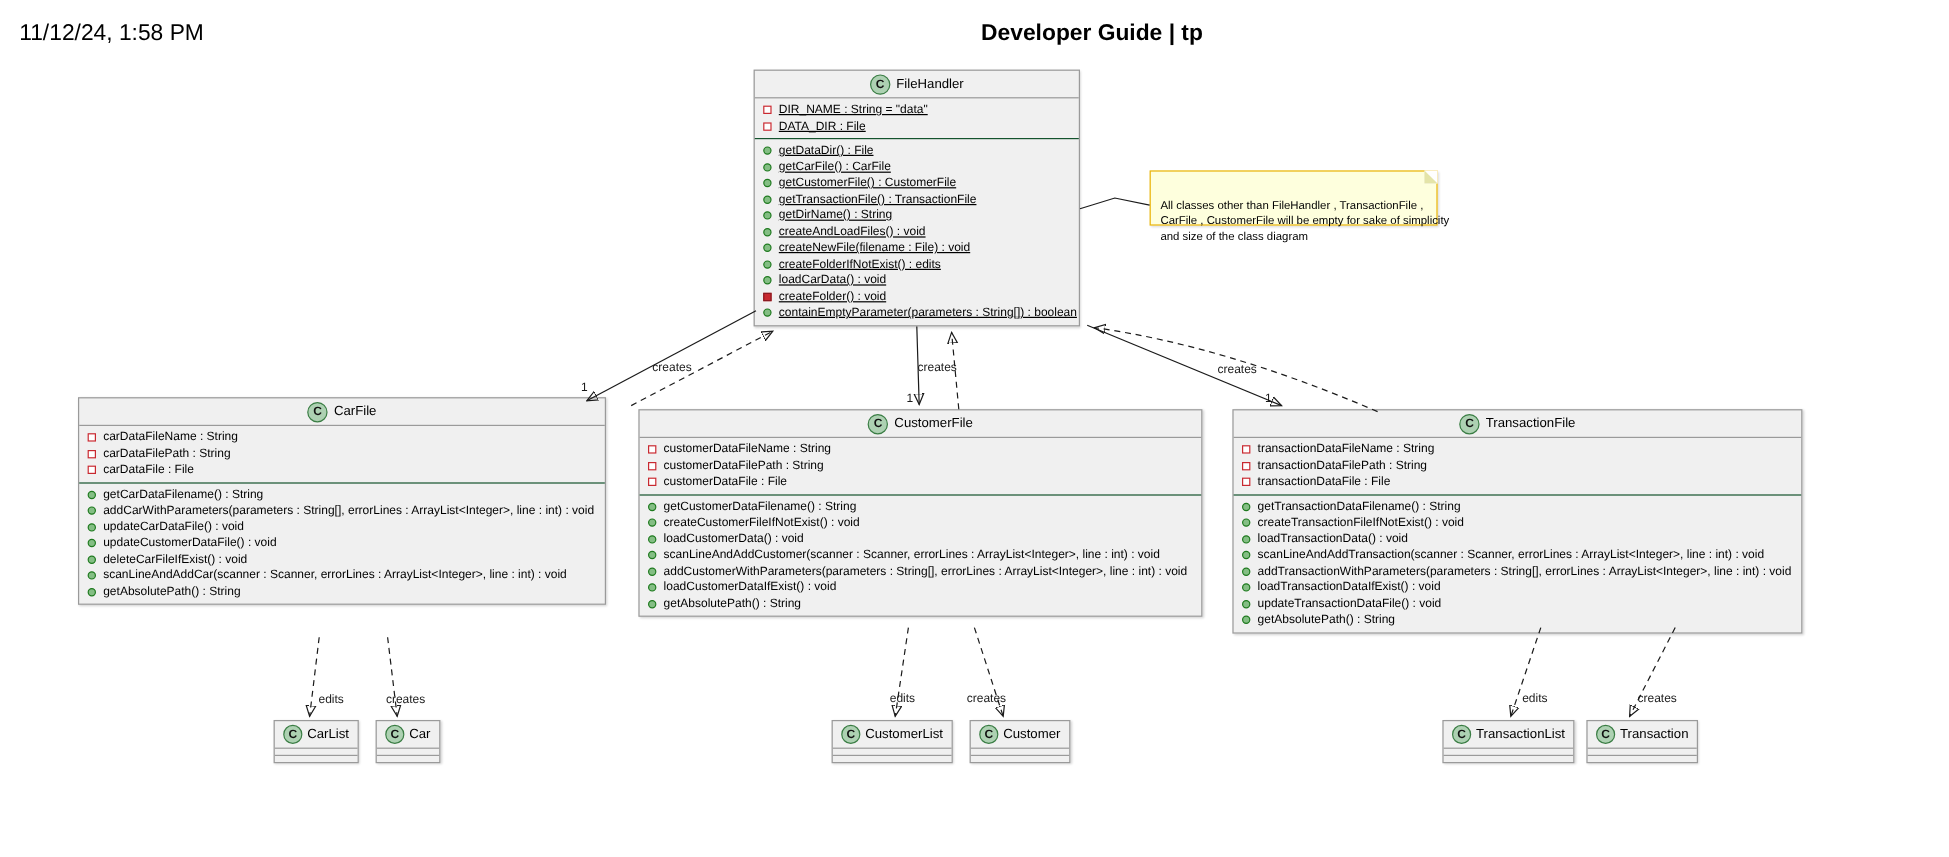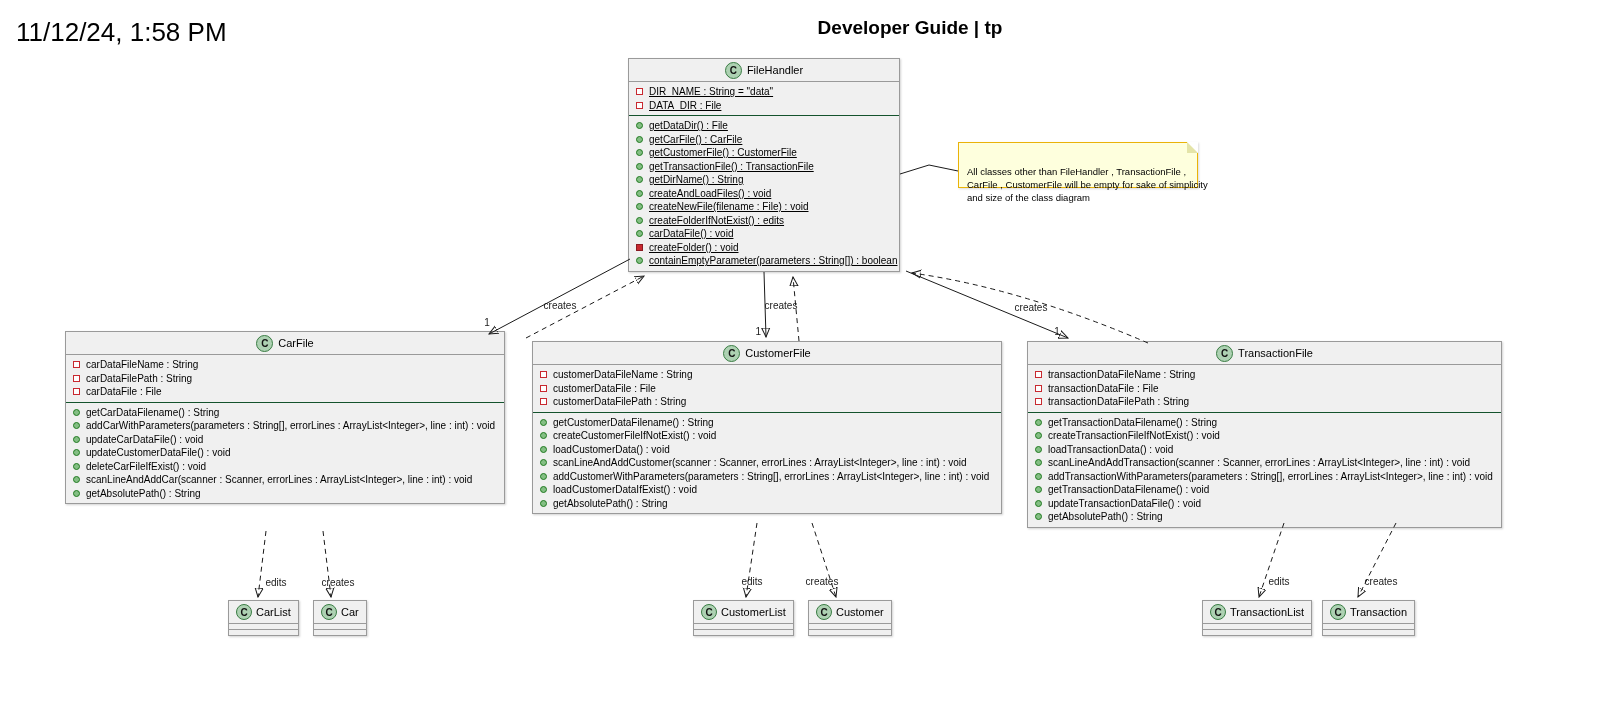--- a/index.html
+++ b/index.html
@@ -1,21 +1,21 @@
 <!DOCTYPE html>
 <html><head>
 <meta charset="utf-8">
 <style>
   html,body { margin:0; padding:0; }
   body {
     width:1624px; height:714px; position:relative; overflow:hidden;
     background:#ffffff; font-family:"Liberation Sans", sans-serif; color:#000;
   }
   
-  .hdr-date { position:absolute; left:16px; top:17px; font-size:26px; }
+  .hdr-date { position:absolute; left:16px; top:17px; font-size:19px; }
   .hdr-title { position:absolute; left:760px; top:17px; width:300px; text-align:center; font-size:19px;font-weight:bold; }
 
   
   .uml-class {
     position:absolute; box-sizing:border-box; background:#f0f0f0;
     border:1px solid #9a9a9a; box-shadow:1px 1px 2px rgba(0,0,0,.18); z-index:1;
   }
   .uml-title {
     height:22px; display:flex; align-items:center; justify-content:center; gap:5px;
     font-size:11px; border-bottom:1px solid #9a9a9a; white-space:nowrap;
@@ -121,21 +121,21 @@
       <div class="member static">
       <span class="vis"></span>
       <span class="mtext">createNewFile(filename : File) : void</span>
     </div>
       <div class="member static">
       <span class="vis"></span>
       <span class="mtext">createFolderIfNotExist() : edits</span>
     </div>
       <div class="member static">
       <span class="vis"></span>
-      <span class="mtext">carDataFile() : void</span>
+      <span class="mtext">loadCarData() : void</span>
     </div>
       <div class="member static">
       <span class="vis private"></span>
       <span class="mtext">createFolder() : void</span>
     </div>
       <div class="member static">
       <span class="vis"></span>
       <span class="mtext">containEmptyParameter(parameters : String[]) : boolean</span>
     </div>
     </div>
@@ -200,25 +200,25 @@
     <span class="cname">CustomerFile</span>
   </div>
   <div class="uml-sect attrs">
 
   <div class="member">
       <span class="vis"></span>
       <span class="mtext">customerDataFileName : String</span>
     </div>
       <div class="member">
       <span class="vis"></span>
+      <span class="mtext">customerDataFilePath : String</span>
+    </div>
+      <div class="member">
+      <span class="vis"></span>
       <span class="mtext">customerDataFile : File</span>
-    </div>
-      <div class="member">
-      <span class="vis"></span>
-      <span class="mtext">customerDataFilePath : String</span>
     </div>
     </div>
   <div class="uml-sect methods">
 
   <div class="member">
       <span class="vis"></span>
       <span class="mtext">getCustomerDataFilename() : String</span>
     </div>
       <div class="member">
       <span class="vis"></span>
@@ -253,26 +253,26 @@
     <span class="cname">TransactionFile</span>
   </div>
   <div class="uml-sect attrs">
 
   <div class="member">
       <span class="vis"></span>
       <span class="mtext">transactionDataFileName : String</span>
     </div>
       <div class="member">
       <span class="vis"></span>
+      <span class="mtext">transactionDataFilePath : String</span>
+    </div>
+      <div class="member">
+      <span class="vis"></span>
       <span class="mtext">transactionDataFile : File</span>
     </div>
-      <div class="member">
-      <span class="vis"></span>
-      <span class="mtext">transactionDataFilePath : String</span>
-    </div>
     </div>
   <div class="uml-sect methods">
 
   <div class="member">
       <span class="vis"></span>
       <span class="mtext">getTransactionDataFilename() : String</span>
     </div>
       <div class="member">
       <span class="vis"></span>
       <span class="mtext">createTransactionFileIfNotExist() : void</span>
@@ -284,21 +284,21 @@
       <div class="member">
       <span class="vis"></span>
       <span class="mtext">scanLineAndAddTransaction(scanner : Scanner, errorLines : ArrayList&lt;Integer&gt;, line : int) : void</span>
     </div>
       <div class="member">
       <span class="vis"></span>
       <span class="mtext">addTransactionWithParameters(parameters : String[], errorLines : ArrayList&lt;Integer&gt;, line : int) : void</span>
     </div>
       <div class="member">
       <span class="vis"></span>
-      <span class="mtext">getTransactionDataFilename() : void</span>
+      <span class="mtext">loadTransactionDataIfExist() : void</span>
     </div>
       <div class="member">
       <span class="vis"></span>
       <span class="mtext">updateTransactionDataFile() : void</span>
     </div>
       <div class="member">
       <span class="vis"></span>
       <span class="mtext">getAbsolutePath() : String</span>
     </div>
     </div>

